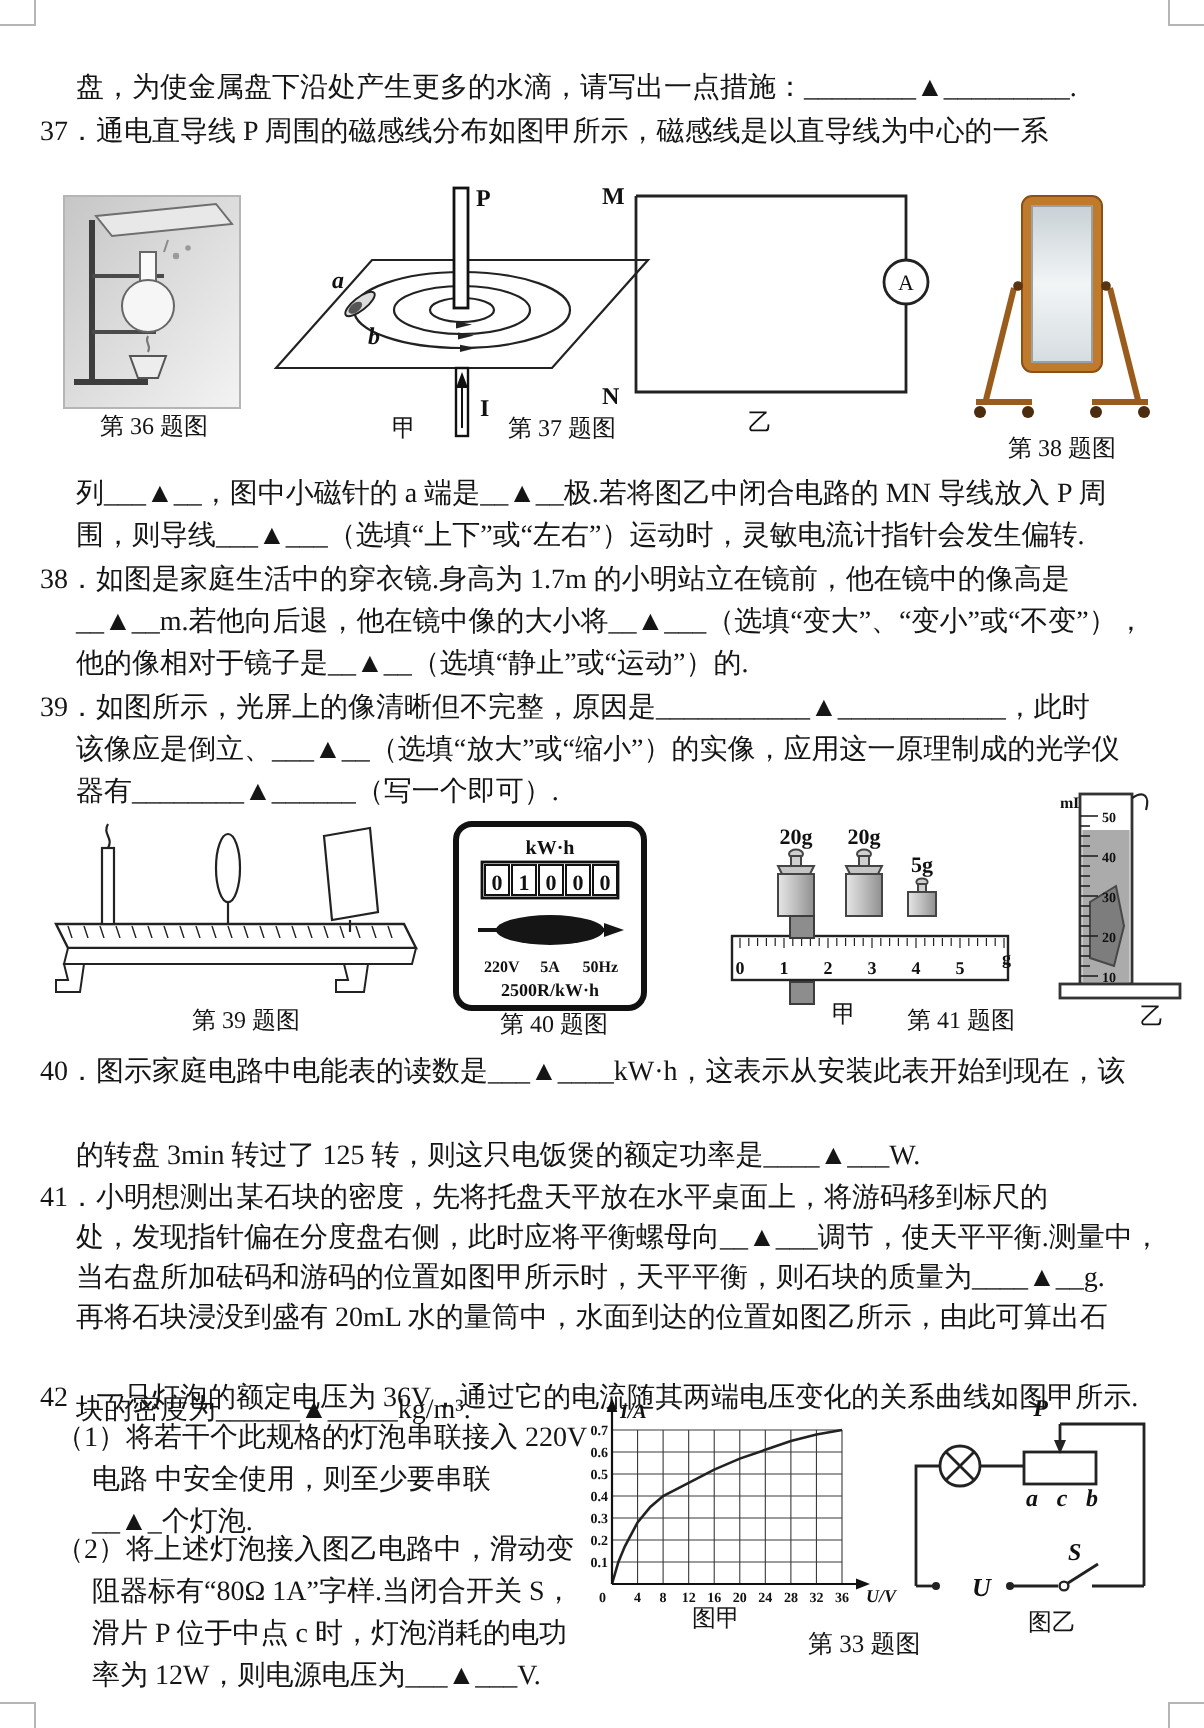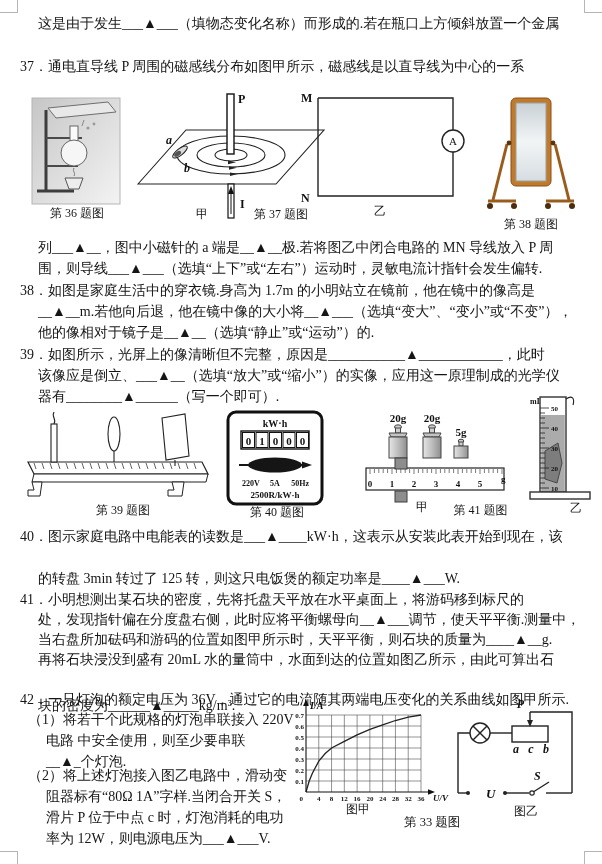--- a/index.html
+++ b/index.html
@@ -28,21 +28,21 @@
 </head>
 <body>
 
 <div class="page">
 
   <div class="cmark tl"></div>
   <div class="cmark tr"></div>
   <div class="cmark bl"></div>
   <div class="cmark br"></div>
 
-  <div class="ln" style="left:38px;top:14px">这是由于发生___▲___（填物态变化名称）而形成的.若在瓶口上方倾斜放置一个金属</div>
+  <div class="ln" style="left:38px;top:35px">盘，为使金属盘下沿处产生更多的水滴，请写出一点措施：________▲_________.</div>
   <div class="ln" style="left:20px;top:57px">37．通电直导线 P 周围的磁感线分布如图甲所示，磁感线是以直导线为中心的一系</div>
 
   <div class="ln" style="left:38px;top:238px">列___▲__，图中小磁针的 a 端是__▲__极.若将图乙中闭合电路的 MN 导线放入 P 周</div>
   <div class="ln" style="left:38px;top:259px">围，则导线___▲___（选填“上下”或“左右”）运动时，灵敏电流计指针会发生偏转.</div>
 
   <div class="ln" style="left:20px;top:281px">38．如图是家庭生活中的穿衣镜.身高为 1.7m 的小明站立在镜前，他在镜中的像高是</div>
   <div class="ln" style="left:38px;top:302px">__▲__m.若他向后退，他在镜中像的大小将__▲___（选填“变大”、“变小”或“不变”），</div>
   <div class="ln" style="left:38px;top:323px">他的像相对于镜子是__▲__（选填“静止”或“运动”）的.</div>
 
   <div class="ln" style="left:20px;top:345px">39．如图所示，光屏上的像清晰但不完整，原因是___________▲____________，此时</div>

